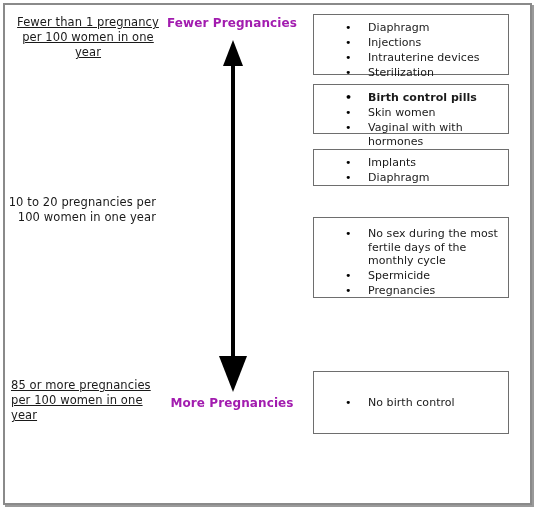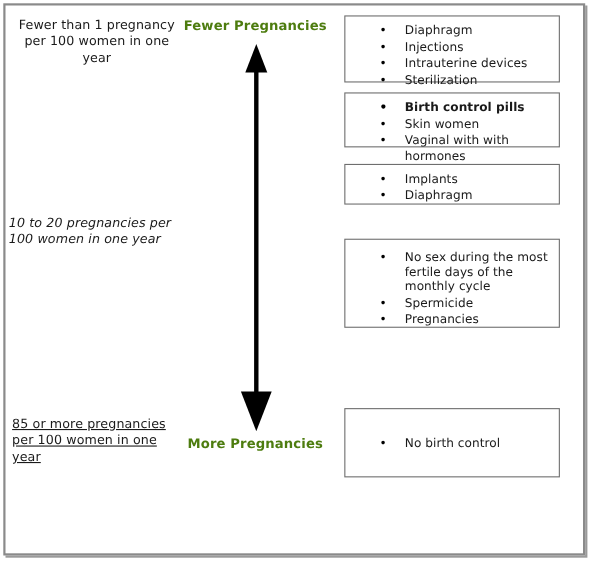--- a/index.html
+++ b/index.html
@@ -41,42 +41,42 @@
     font-size: 11.5px;
     line-height: 15px;
     color: #1a1a1a;
     letter-spacing: 0.1px;
   }
   #label-top {
     left: 14px;
     top: 15px;
     width: 148px;
     text-align: center;
+    text-decoration: underline;
   }
   #label-mid {
     left: 8px;
     top: 195px;
     width: 148px;
-    text-align: left;
-    font-style: italic;
+    text-align: right;
   }
   #label-bottom {
     left: 11px;
     top: 378px;
     width: 150px;
     text-align: left;
     text-decoration: underline;
   }
 
   
   .arrow-cap {
     position: absolute;
     font-size: 12px;
     font-weight: bold;
-    color: #4d7c0f;
+    color: #a21caf;
     letter-spacing: 0.1px;
     text-align: center;
     width: 200px;
   }
   #cap-top  { left: 132px; top: 16px; }
   #cap-bottom { left: 132px; top: 396px; }
 
   #arrow-svg {
     position: absolute;
     left: 196px;

